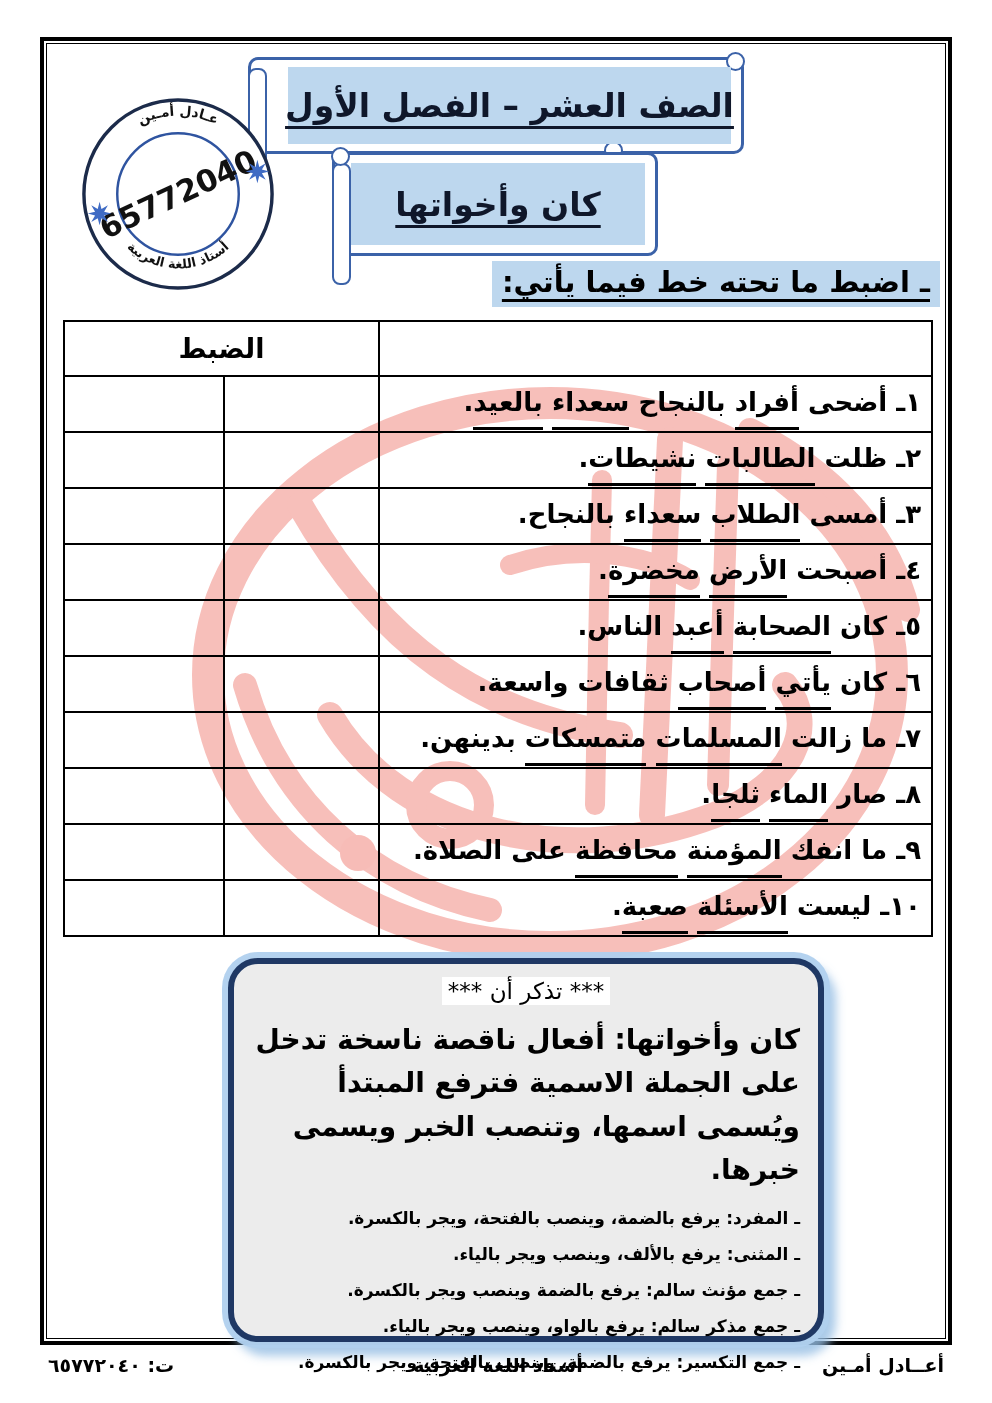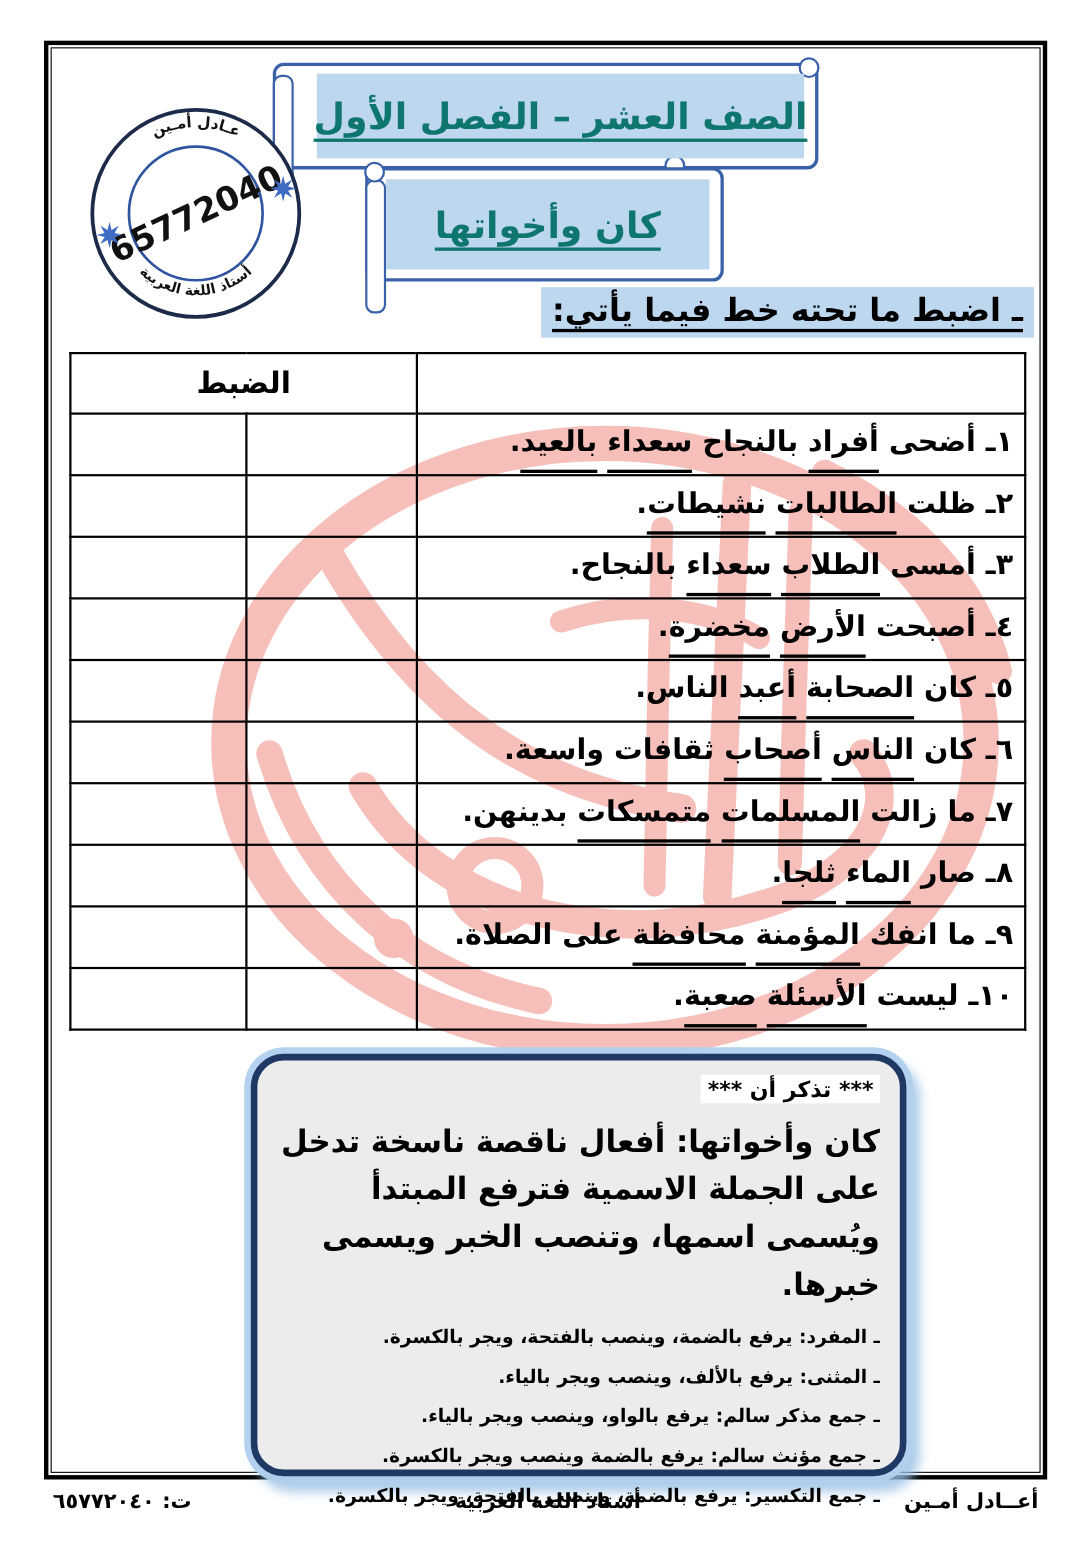--- a/index.html
+++ b/index.html
@@ -11,21 +11,21 @@
   
   .frame{position:absolute;left:40px;top:37px;width:904px;height:1300px;border:4px solid #000;}
   .frame-inner{position:absolute;inset:2px;border:1.5px solid #000;}
   
   .watermark{position:absolute;left:150px;top:385px;width:790px;height:600px;z-index:0;pointer-events:none;}
   
   .stamp{position:absolute;left:80px;top:96px;width:196px;height:196px;z-index:3;}
   
   .scroll{position:absolute;background:#fff;border:3px solid #3b62a8;border-radius:10px;z-index:2;}
   .scroll .fill{position:absolute;background:#BDD7EE;display:flex;align-items:center;justify-content:center;}
-  .scroll .title{font-weight:700;color:#0f766e;text-decoration:underline;text-decoration-thickness:3px;text-underline-offset:9px;white-space:nowrap;}
+  .scroll .title{font-weight:700;color:#0f172a;text-decoration:underline;text-decoration-thickness:3px;text-underline-offset:9px;white-space:nowrap;}
   .curl{position:absolute;width:15px;height:15px;border:2.5px solid #3b62a8;border-radius:50%;background:#fff;}
   .roll{position:absolute;width:15px;border:2.5px solid #3b62a8;border-radius:8px;background:#fff;}
   .scroll1{left:248px;top:57px;width:490px;height:91px;}
   .scroll1 .fill{left:37px;right:10px;top:7px;bottom:7px;}
   .scroll1 .title{font-size:33px;}
   .scroll2{left:332px;top:152px;width:320px;height:98px;}
   .scroll2 .fill{left:16px;right:10px;top:8px;bottom:8px;}
   .scroll2 .title{font-size:33px;}
   
   .instruction{
@@ -40,21 +40,21 @@
   .extable td.sent{font-size:26px;font-weight:700;padding:2px 10px 6px 4px;text-align:right;vertical-align:middle;white-space:nowrap;}
   .extable td.hdr{font-size:27px;font-weight:700;text-align:center;vertical-align:middle;}
   .u{border-bottom:3.5px solid #000;padding-bottom:10px;}
   
   .notebox{
     position:absolute;left:228px;top:958px;width:548px;height:360px;z-index:2;
     background:#ECECEC;border:6px solid #1F3864;border-radius:30px;
     box-shadow:0 0 0 6px rgba(176,208,238,0.95), 8px 10px 10px 4px rgba(150,190,228,0.8);
     padding:6px 18px 6px 18px;
   }
-  .note-title{display:block;margin-top:8px;font-size:20px;font-weight:700;}
+  .note-title{display:block;text-align:center;margin-top:8px;font-size:23px;font-weight:400;}
   .note-title span{background:#fff;padding:1px 6px;}
   .note-intro{margin-top:14px;font-size:28px;font-weight:700;line-height:1.55;text-align:right;}
   .note-rule{margin-top:16px;font-size:17px;font-weight:700;text-align:right;}
   
   .footer{
     position:absolute;left:48px;right:48px;top:1354px;z-index:2;
     display:flex;justify-content:space-between;align-items:center;direction:rtl;
     font-size:19px;font-weight:700;
   }
 </style>
@@ -149,21 +149,21 @@
         <td class="sent"><span>٤ـ </span><span>أصبحت </span><span class="u">الأرض</span><span> </span><span class="u">مخضرة</span><span>.</span></td>
         <td></td>
         <td></td>
       </tr>
       <tr>
         <td class="sent"><span>٥ـ </span><span>كان </span><span class="u">الصحابة</span><span> </span><span class="u">أعبد</span><span> الناس.</span></td>
         <td></td>
         <td></td>
       </tr>
       <tr>
-        <td class="sent"><span>٦ـ </span><span>كان </span><span class="u">الناس</span><span> </span><span class="u">أصحاب</span><span> ثقافات واسعة.</span></td>
+        <td class="sent"><span>٦ـ </span><span>كان </span><span class="u">يأتي</span><span> </span><span class="u">أصحاب</span><span> ثقافات واسعة.</span></td>
         <td></td>
         <td></td>
       </tr>
       <tr>
         <td class="sent"><span>٧ـ </span><span>ما زالت </span><span class="u">المسلمات</span><span> </span><span class="u">متمسكات</span><span> بدينهن.</span></td>
         <td></td>
         <td></td>
       </tr>
       <tr>
         <td class="sent"><span>٨ـ </span><span>صار </span><span class="u">الماء</span><span> </span><span class="u">ثلجا</span><span>.</span></td>
@@ -183,22 +183,22 @@
     </tbody>
 </table>
 
 <div class="notebox">
   <div class="note-title">
     <span>*** تذكر أن ***</span>
   </div>
   <div class="note-intro">كان وأخواتها: أفعال ناقصة ناسخة تدخل على الجملة الاسمية فترفع المبتدأ ويُسمى اسمها، وتنصب الخبر ويسمى خبرها.</div>
   <div class="note-rule">ـ المفرد: يرفع بالضمة، وينصب بالفتحة، ويجر بالكسرة.</div>
   <div class="note-rule">ـ المثنى: يرفع بالألف، وينصب ويجر بالياء.</div>
+  <div class="note-rule">ـ جمع مؤنث سالم: يرفع بالضمة وينصب ويجر بالكسرة.</div>
   <div class="note-rule">ـ جمع مذكر سالم: يرفع بالواو، وينصب ويجر بالياء.</div>
-  <div class="note-rule">ـ جمع مؤنث سالم: يرفع بالضمة وينصب ويجر بالكسرة.</div>
   <div class="note-rule">ـ جمع التكسير: يرفع بالضمة، وينصب بالفتحة، ويجر بالكسرة.</div>
 </div>
 
 <div class="footer">
   <span>أعــادل أمـين</span>
   <span>أستاذ اللغة العربية</span>
   <span>ت: ٦٥٧٧٢٠٤٠</span>
 </div>
 
 </body></html>

